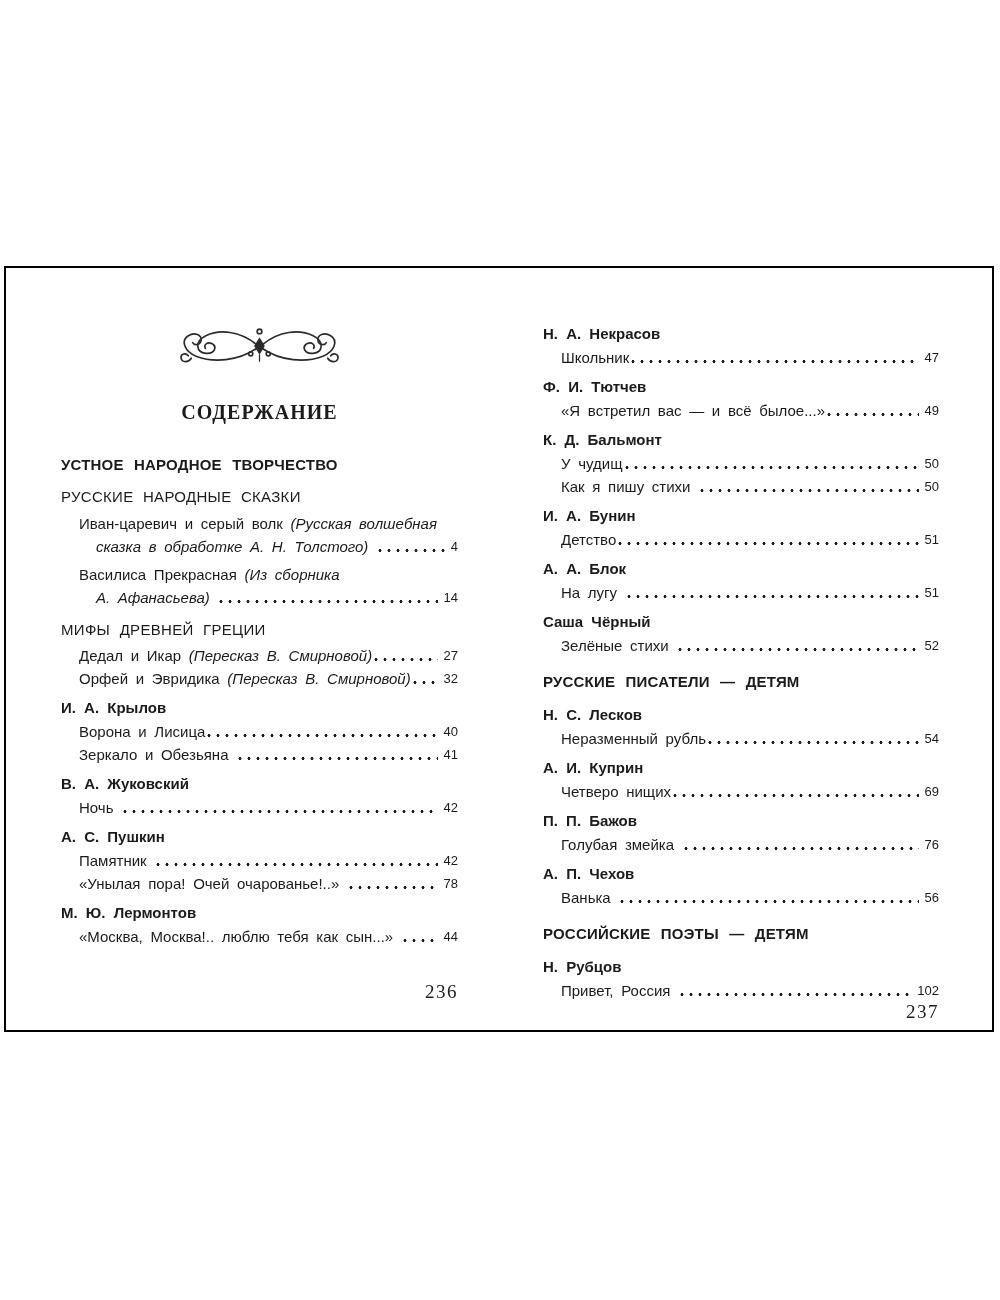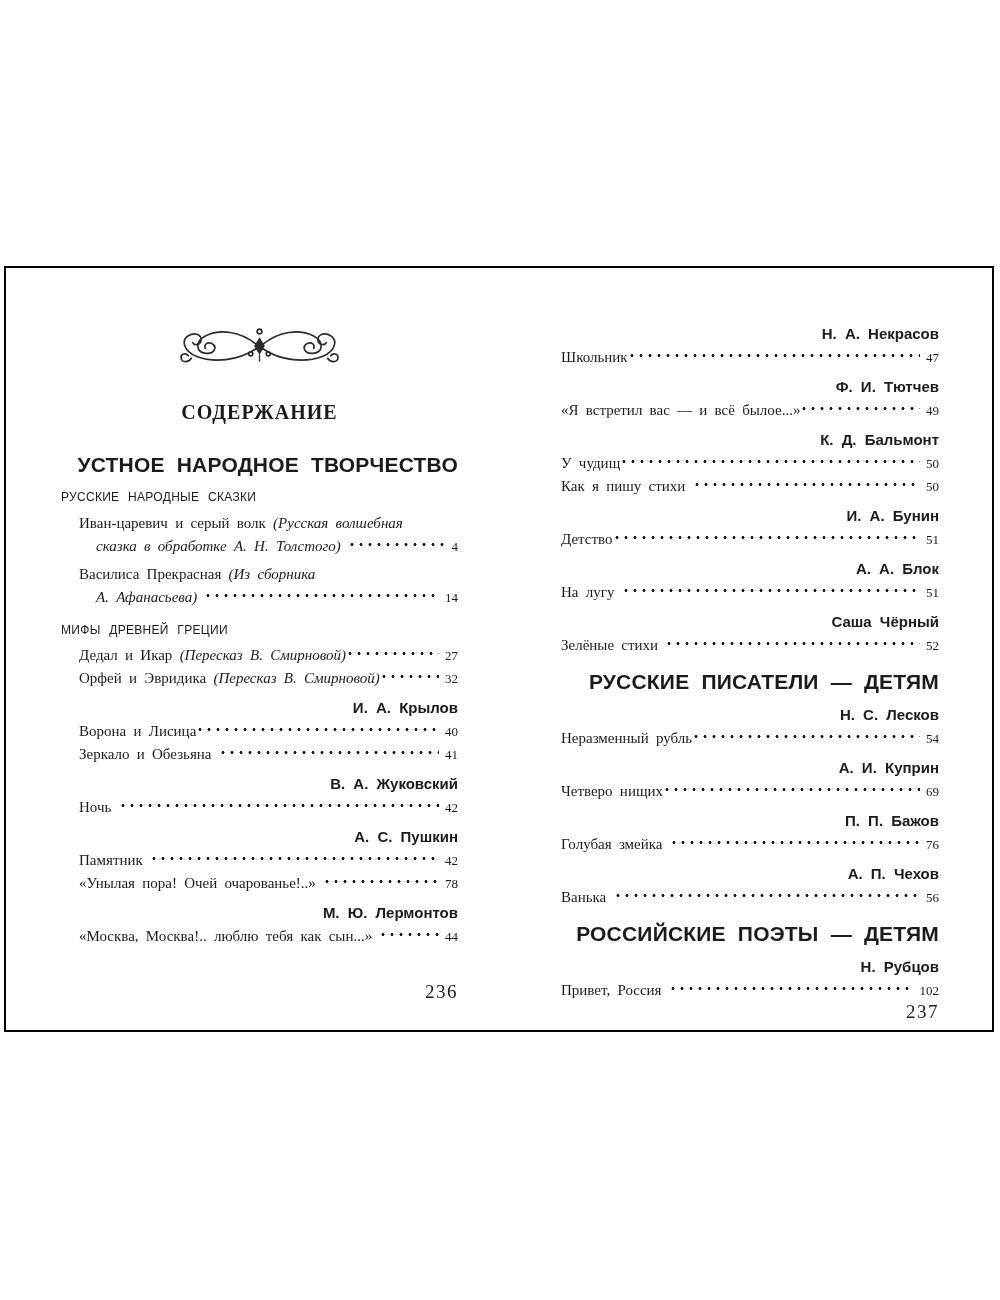--- a/index.html
+++ b/index.html
@@ -19,37 +19,37 @@
   .col{width:397px;display:flex;flex-direction:column;box-sizing:border-box;}
   .col-right{width:396px;}
 
   .ornament-wrap{text-align:center;margin:0 0 10px;}
   .doc-title{
     font-family:"Liberation Serif",serif;font-weight:bold;font-size:20px;
     text-align:center;letter-spacing:1px;margin:14px 0 14px;line-height:28px;
     word-spacing:2px;
   }
   .heading{
-    font-weight:bold;font-size:21px;text-align:right;word-spacing:6px;
+    font-weight:bold;font-size:15px;text-align:left;word-spacing:6px;
     margin:15px 0 13px;line-height:19px;letter-spacing:.2px;
   }
   .subheading{
-    font-size:12px;word-spacing:5px;letter-spacing:.3px;
+    font-size:15px;word-spacing:5px;letter-spacing:.3px;
     margin:11px 0 4px;line-height:20px;
   }
   .author{
     font-weight:bold;font-size:15px;word-spacing:4px;
-    margin:7px 0 1px;line-height:22px;text-align:right;
+    margin:7px 0 1px;line-height:22px;
   }
   .blocks > .author:first-child{margin-top:0;}
   .entry{margin:0;}
   .entry.ml{margin:5px 0;}
   .line{
-    display:flex;align-items:flex-start;font-size:15px;line-height:23px;
-    padding-left:18px;word-spacing:3.5px;font-family:Liberation Serif, serif;
+    display:flex;align-items:center;font-size:15px;line-height:23px;
+    padding-left:18px;word-spacing:3.5px;
   }
   .line.cont{padding-left:35px;}
   .txt{white-space:pre-wrap;}
   .txt .it{font-style:italic;}
   .leader{
     flex:1;min-width:14px;height:12px;margin:0 6px 0 2px;
     background-image:radial-gradient(circle at 2px 9.5px,#1c1c1c 1.3px,transparent 1.7px);
     background-size:9px 12px;background-repeat:repeat-x;
   }
   .pgnum{font-size:13px;}

